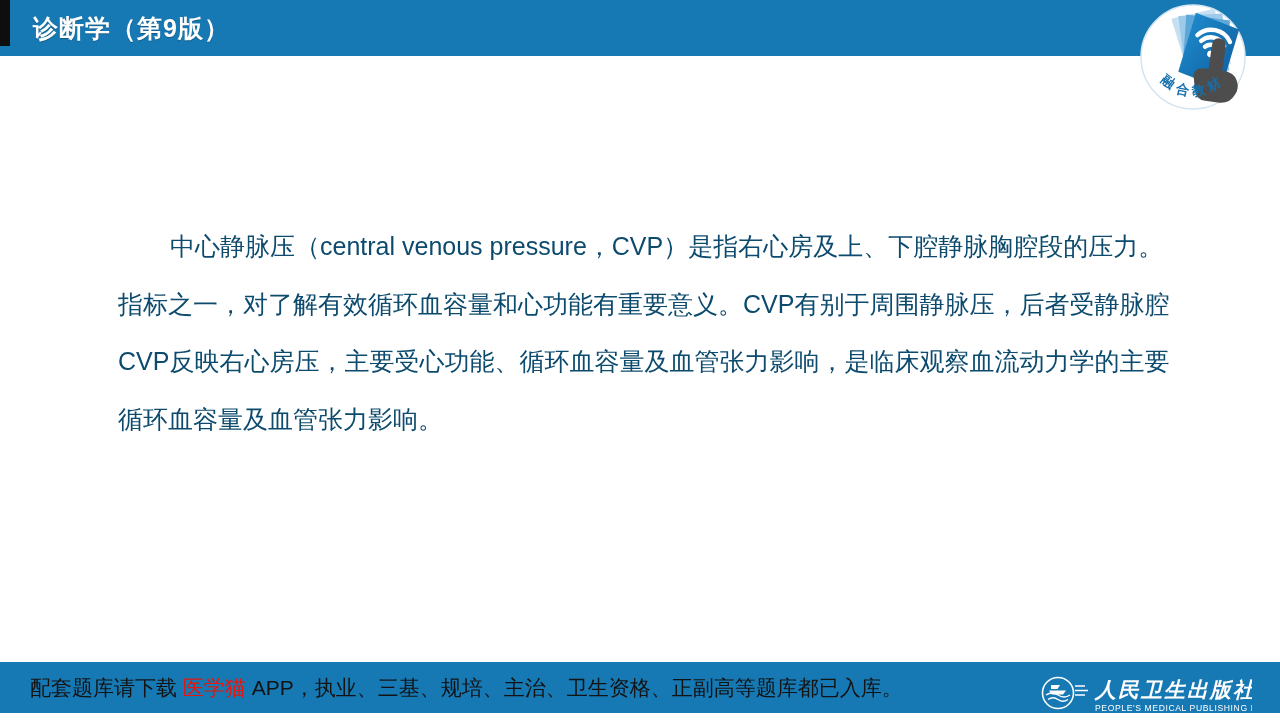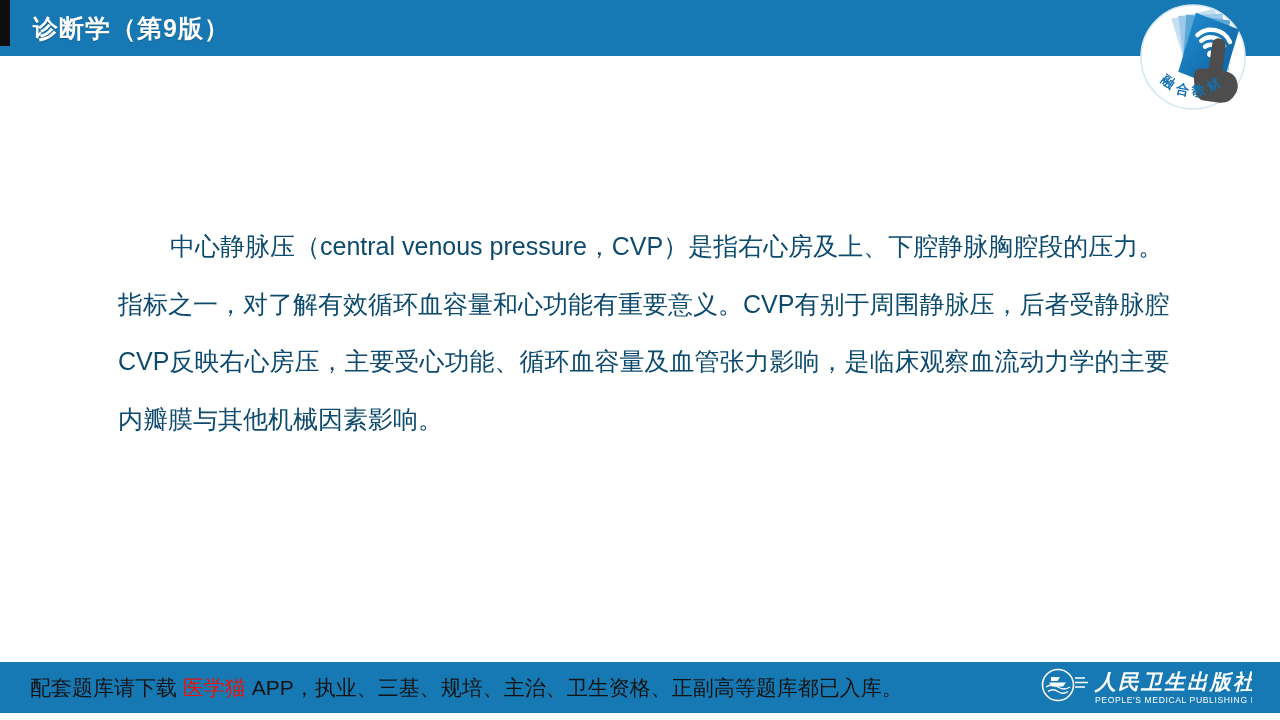--- a/index.html
+++ b/index.html
@@ -44,22 +44,22 @@
   .footer-bar {
     position: absolute; left: 0; bottom: 7px; width: 1280px; height: 51px;
     background: #1779b4;
   }
   .footer-promo {
     position: absolute; left: 30px; top: 0; height: 51px; line-height: 51px;
     font-size: 21px; color: #131313; white-space: nowrap;
   }
   .footer-promo .app-name { color: #e8150b; }
   .publisher {
-    position: absolute; right: 28px; top: 0; height: 45px;
-    display: flex; align-items: center;
+    position: absolute; right: 28px; top: 9px; height: 45px;
+    display: flex; align-items: flex-end;
   }
   .publisher svg { display: block; }
 </style>
 </head>
 <body>
 
 <div class="slide">
 
   <div class="header-bar">
     <div class="header-title">诊断学（第9版）</div>
@@ -97,21 +97,21 @@
       <text font-size="13.5" font-weight="bold" fill="#1470ad" letter-spacing="5" font-family="Liberation Sans, sans-serif">
         <textPath href="#badgeTextArc" startOffset="50%" text-anchor="middle">融合教材</textPath>
       </text>
     </svg>
   </div>
 
   <div class="content">
     <div class="line first">中心静脉压（central venous pressure，CVP）是指右心房及上、下腔静脉胸腔段的压力。</div>
     <div class="line">指标之一，对了解有效循环血容量和心功能有重要意义。CVP有别于周围静脉压，后者受静脉腔</div>
     <div class="line">CVP反映右心房压，主要受心功能、循环血容量及血管张力影响，是临床观察血流动力学的主要</div>
-    <div class="line">内瓣膜与其他机械因素影响。</div>
+    <div class="line">循环血容量及血管张力影响。</div>
   </div>
 
   <div class="footer-bar">
     <div class="footer-promo">
       <span>配套题库请下载 </span><span class="app-name">医学猫</span><span> APP，执业、三基、规培、主治、卫生资格、正副高等题库都已入库。</span>
     </div>
 
     <div class="publisher">
       <svg width="215" height="46" viewBox="0 0 215 46">
 

